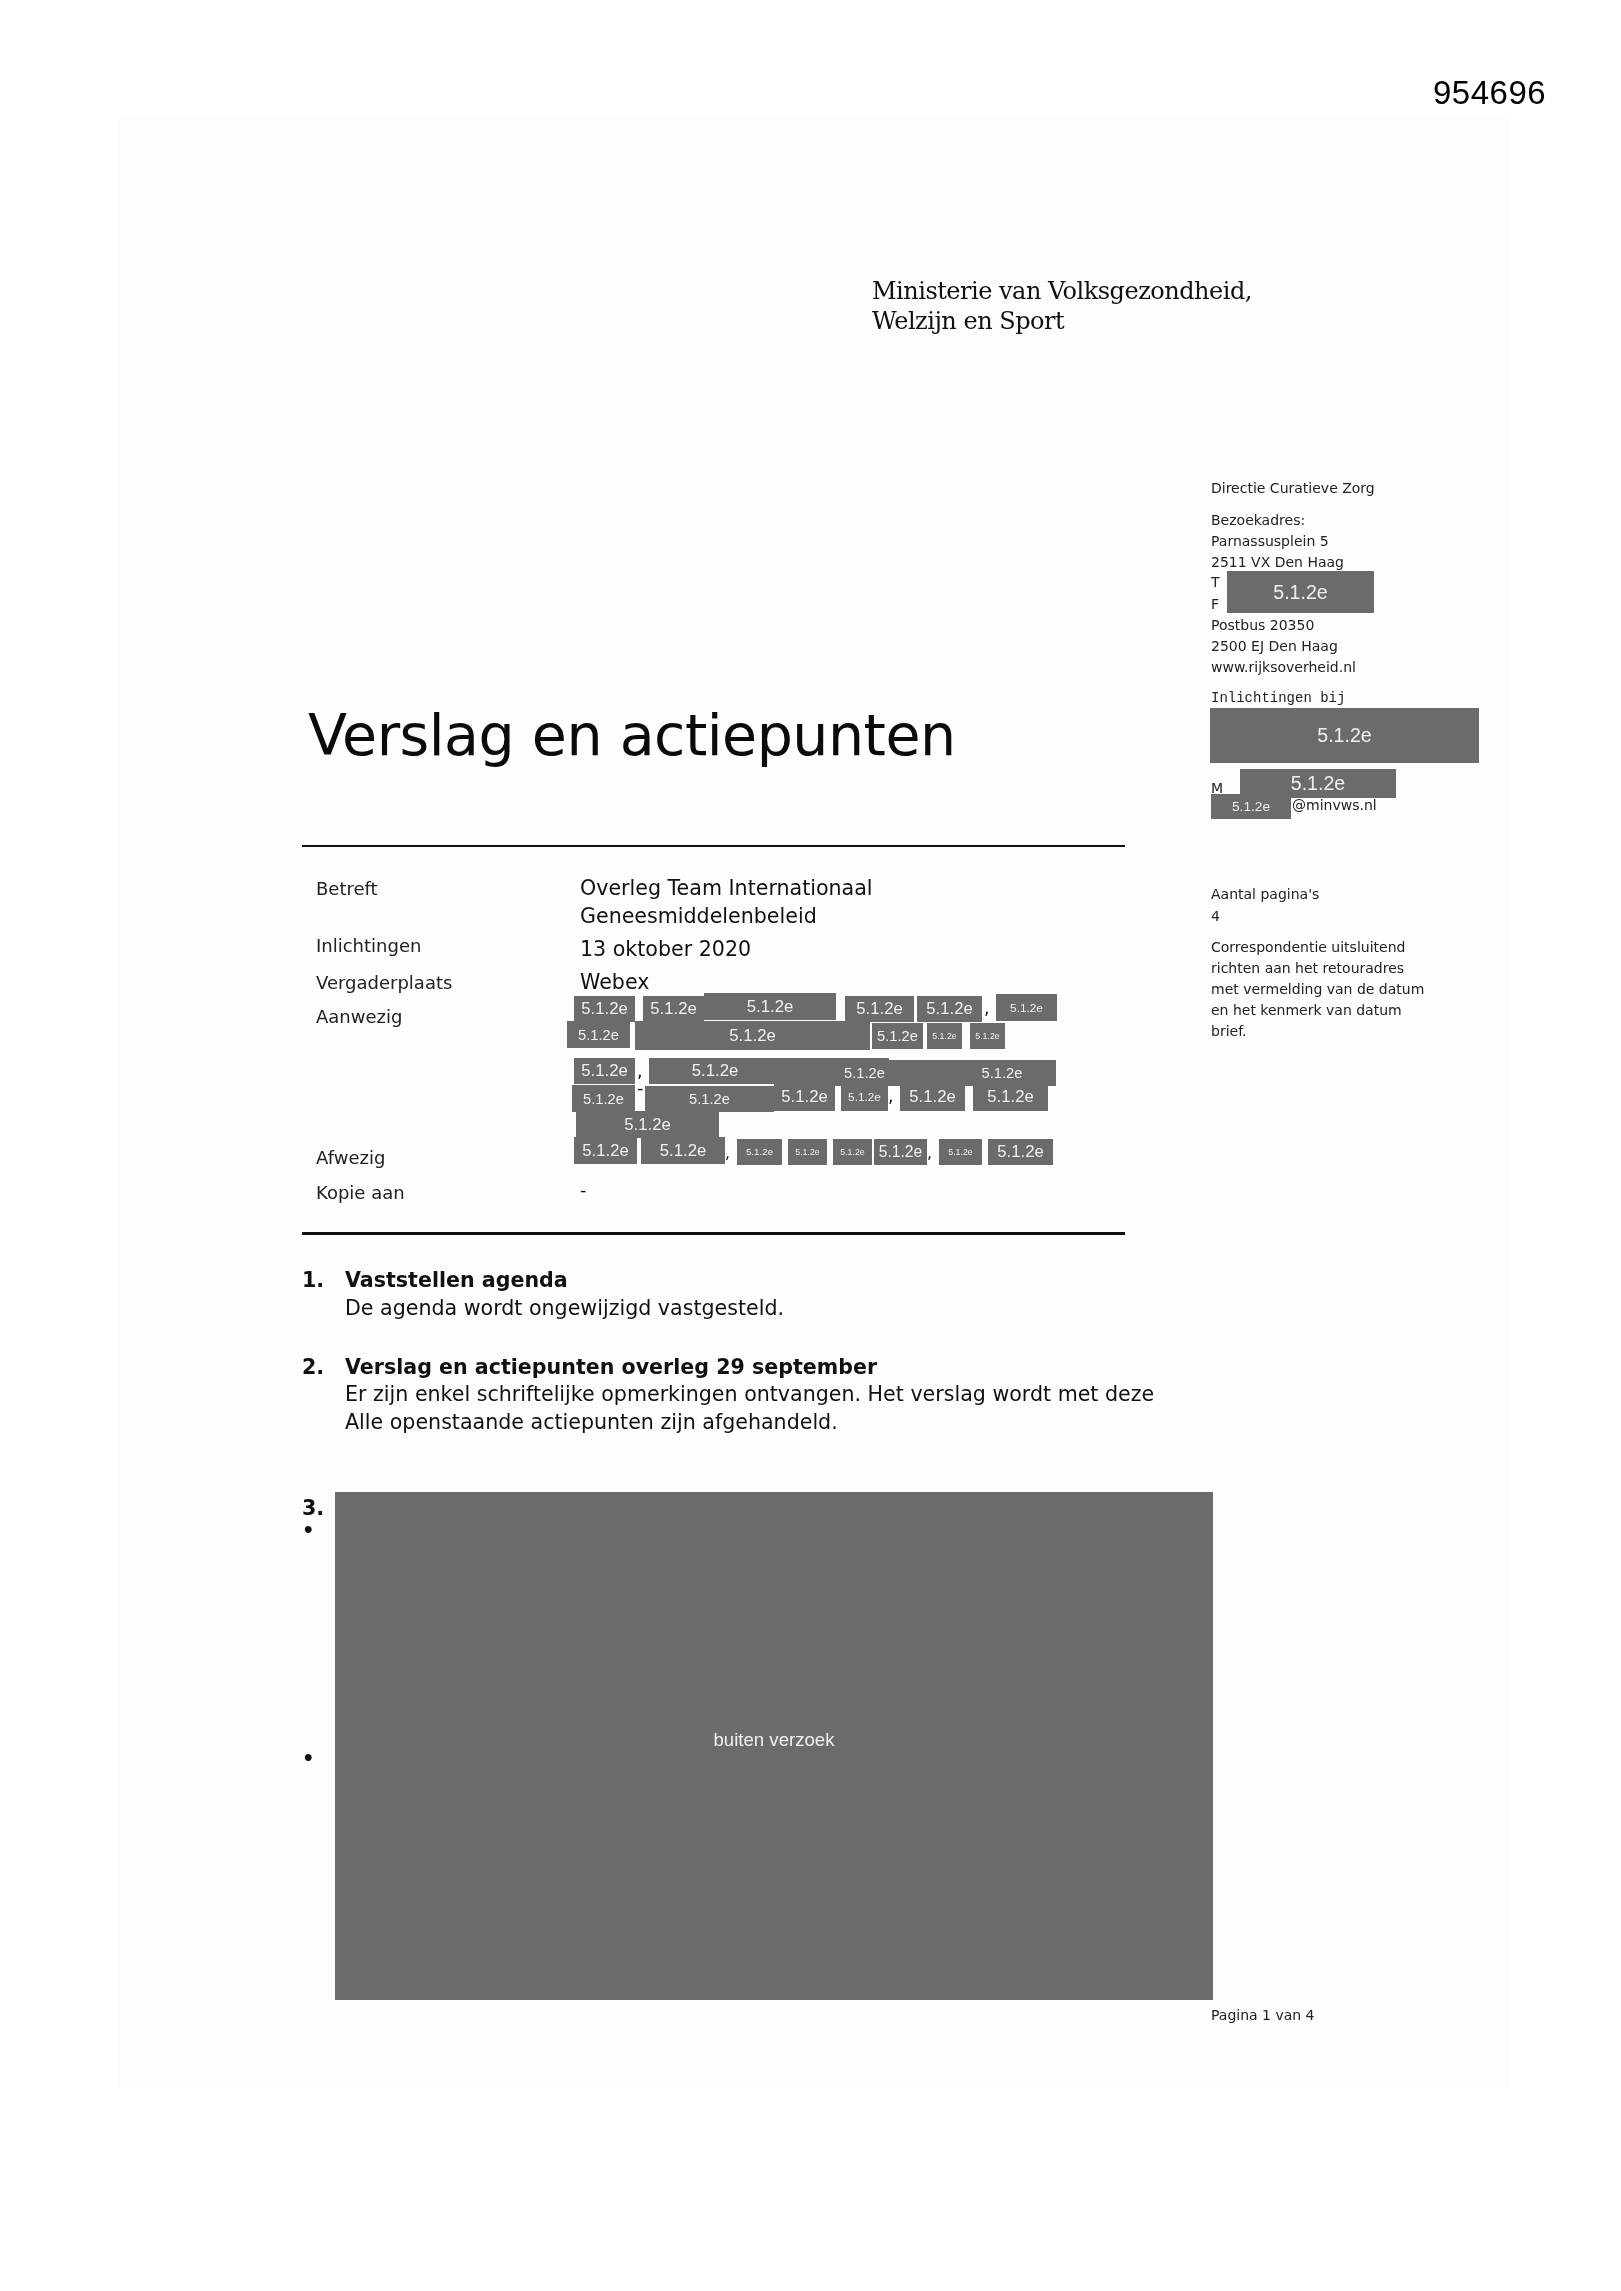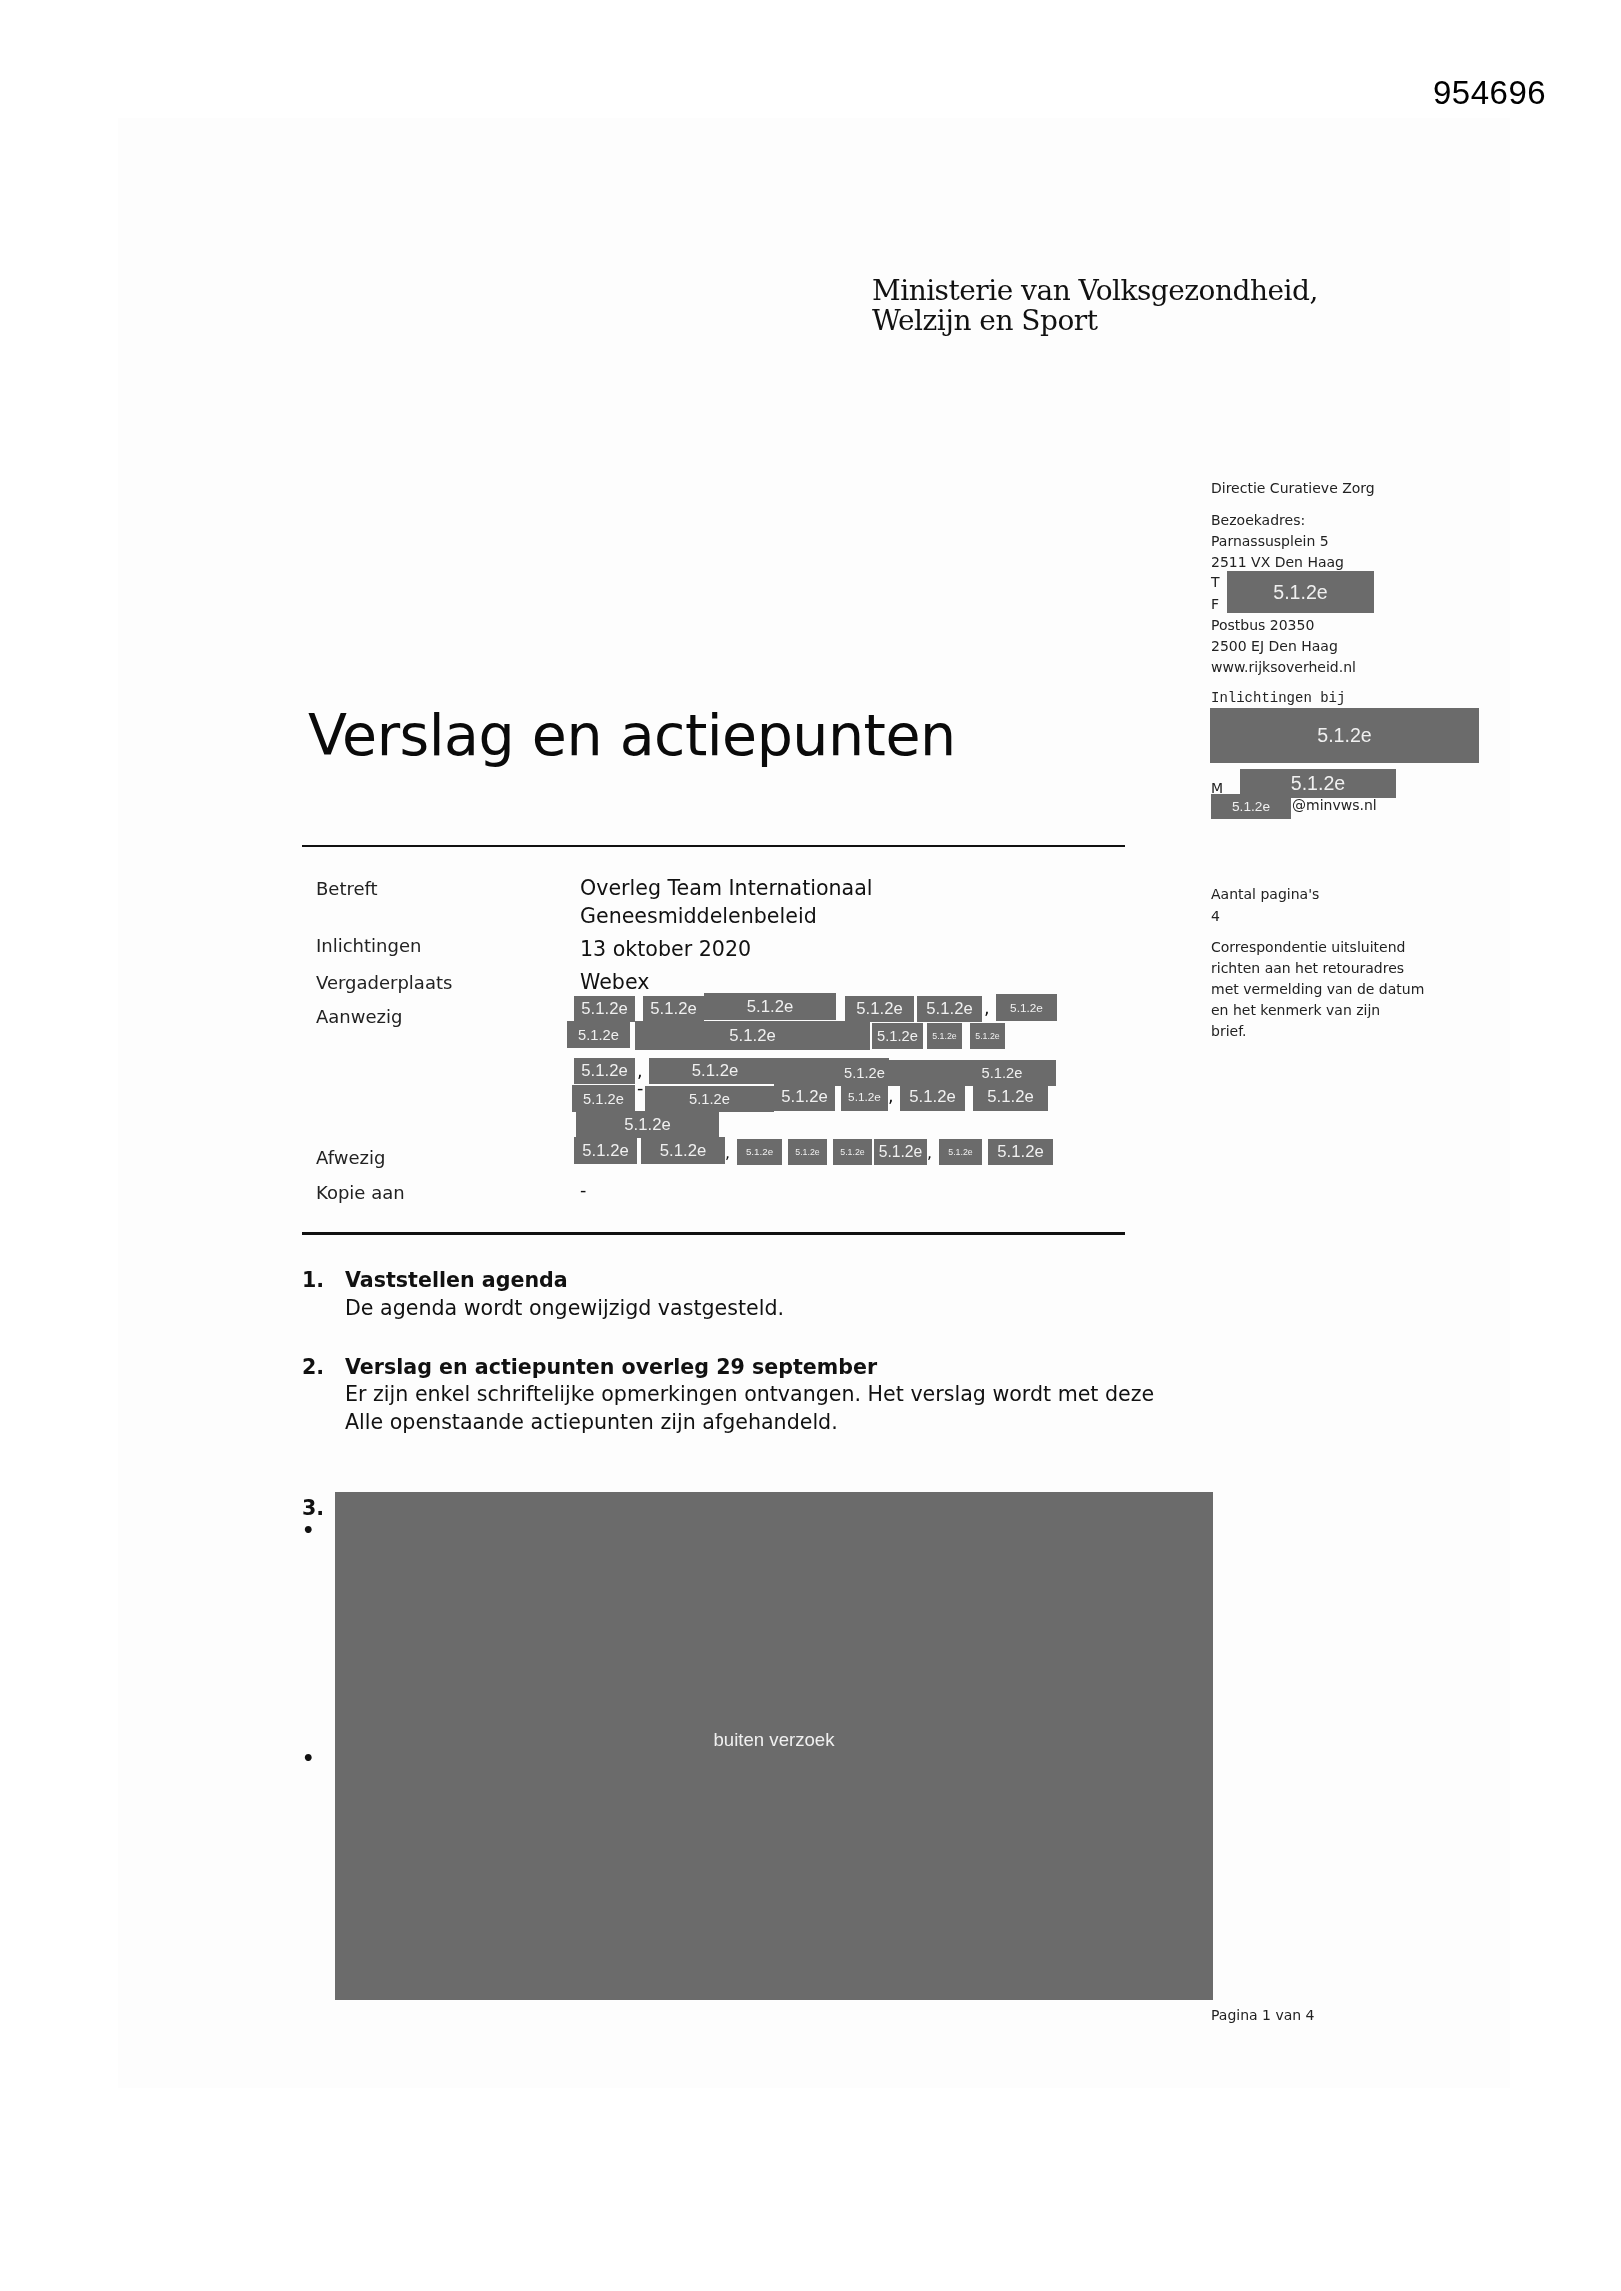--- a/index.html
+++ b/index.html
@@ -13,21 +13,21 @@
     position: absolute; left: 118px; top: 118px; width: 1392px; height: 1970px;
     background: #fdfdfd;
   }
   .abs { position: absolute; }
   .doc-number {
     left: 1433px; top: 74px; font-family: "Liberation Sans", sans-serif;
     font-size: 33px; color: #000; letter-spacing: 0.5px;
   }
   .ministry {
     left: 872px; top: 276px; font-family: "DejaVu Serif", serif;
-    font-size: 28px; line-height: 30px; color: #111; letter-spacing: -0.5px;
+    font-size: 24px; line-height: 30px; color: #111; letter-spacing: -0.5px;
   }
   .side { left: 1211px; font-size: 14px; line-height: 21px; color: #222; }
   .redact {
     position: absolute; background: #6b6b6b; color: #f0f0f0;
     font-family: "Liberation Sans", sans-serif;
     display: flex; align-items: center; justify-content: center;
     white-space: nowrap; overflow: hidden;
   }
   .title {
     left: 308px; top: 702px; font-size: 57px; color: #0a0a0a;
@@ -71,21 +71,21 @@
 <div class="redact" style="left:1240px; top:769px; width:156px; height:29px; font-size:19.6px;">5.1.2e</div>
 <div class="redact" style="left:1211px; top:794px; width:80px; height:24.5px; font-size:13.7px;">5.1.2e</div>
 <div class="abs side" style="left:1292px; top:795px;">@minvws.nl</div>
 
 <div class="abs side hd" style="top:884px;">Aantal pagina's</div>
 <div class="abs side" style="top:906px;">4</div>
 <div class="abs side it" style="top:937px;">
   <div>Correspondentie uitsluitend</div>
   <div>richten aan het retouradres</div>
   <div>met vermelding van de datum</div>
-  <div>en het kenmerk van zijn</div>
+  <div>en het kenmerk van datum</div>
   <div>brief.</div>
 </div>
 
 <div class="abs title">Verslag en actiepunten</div>
 <div class="hr" style="top:845px; height:2px;"></div>
 
 <div class="abs meta-label" style="top:878px;">Betreft</div>
 <div class="abs meta-val" style="top:874px;">
   <div>Overleg Team Internationaal</div>
   <div>Geneesmiddelenbeleid</div>

